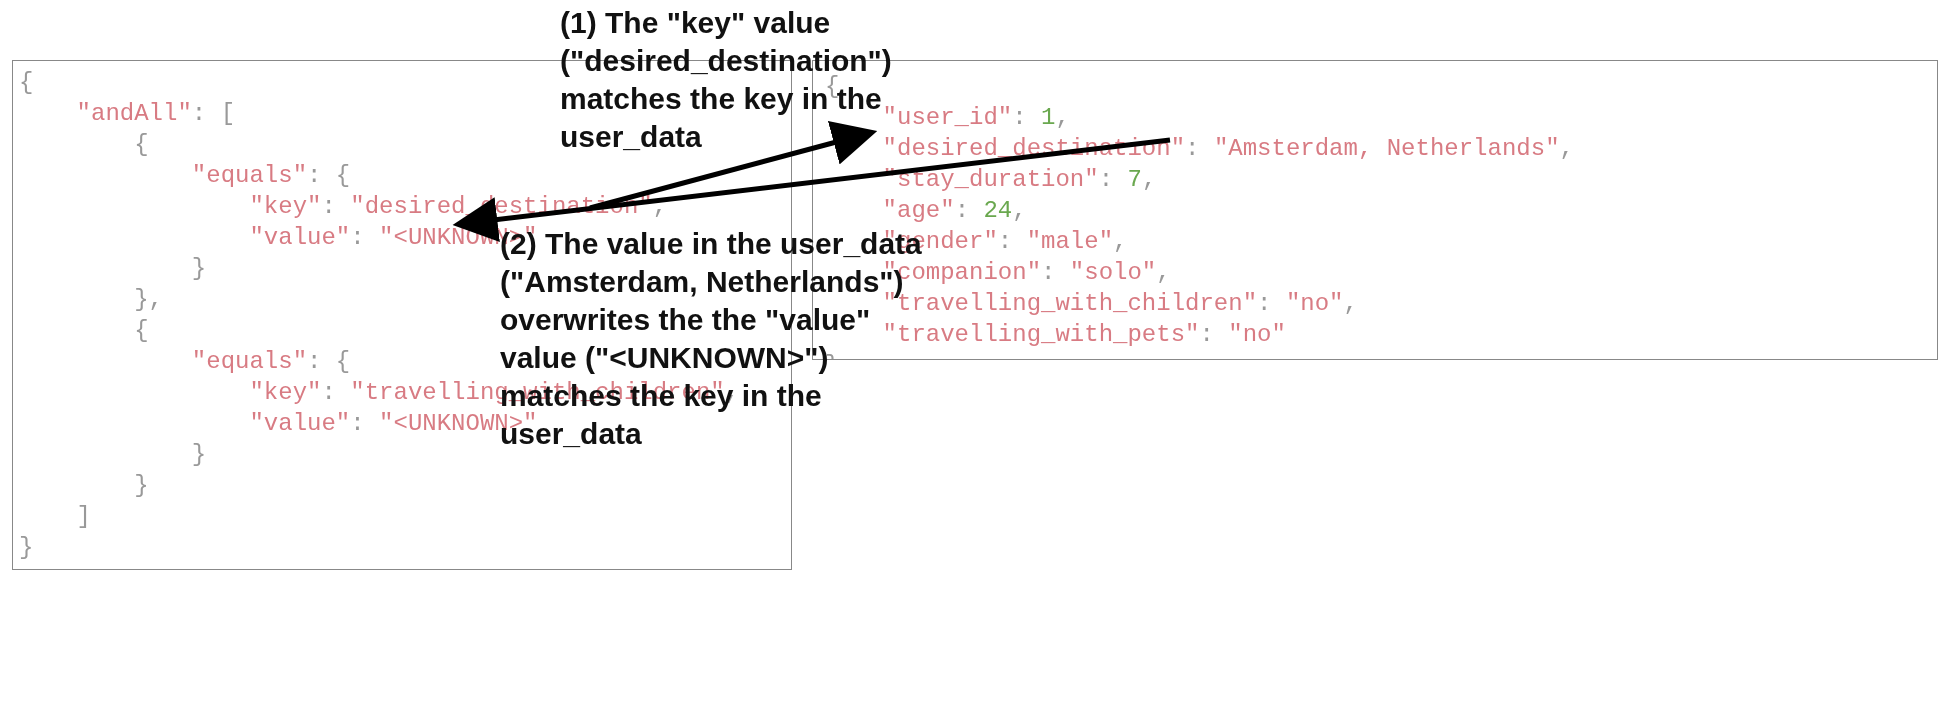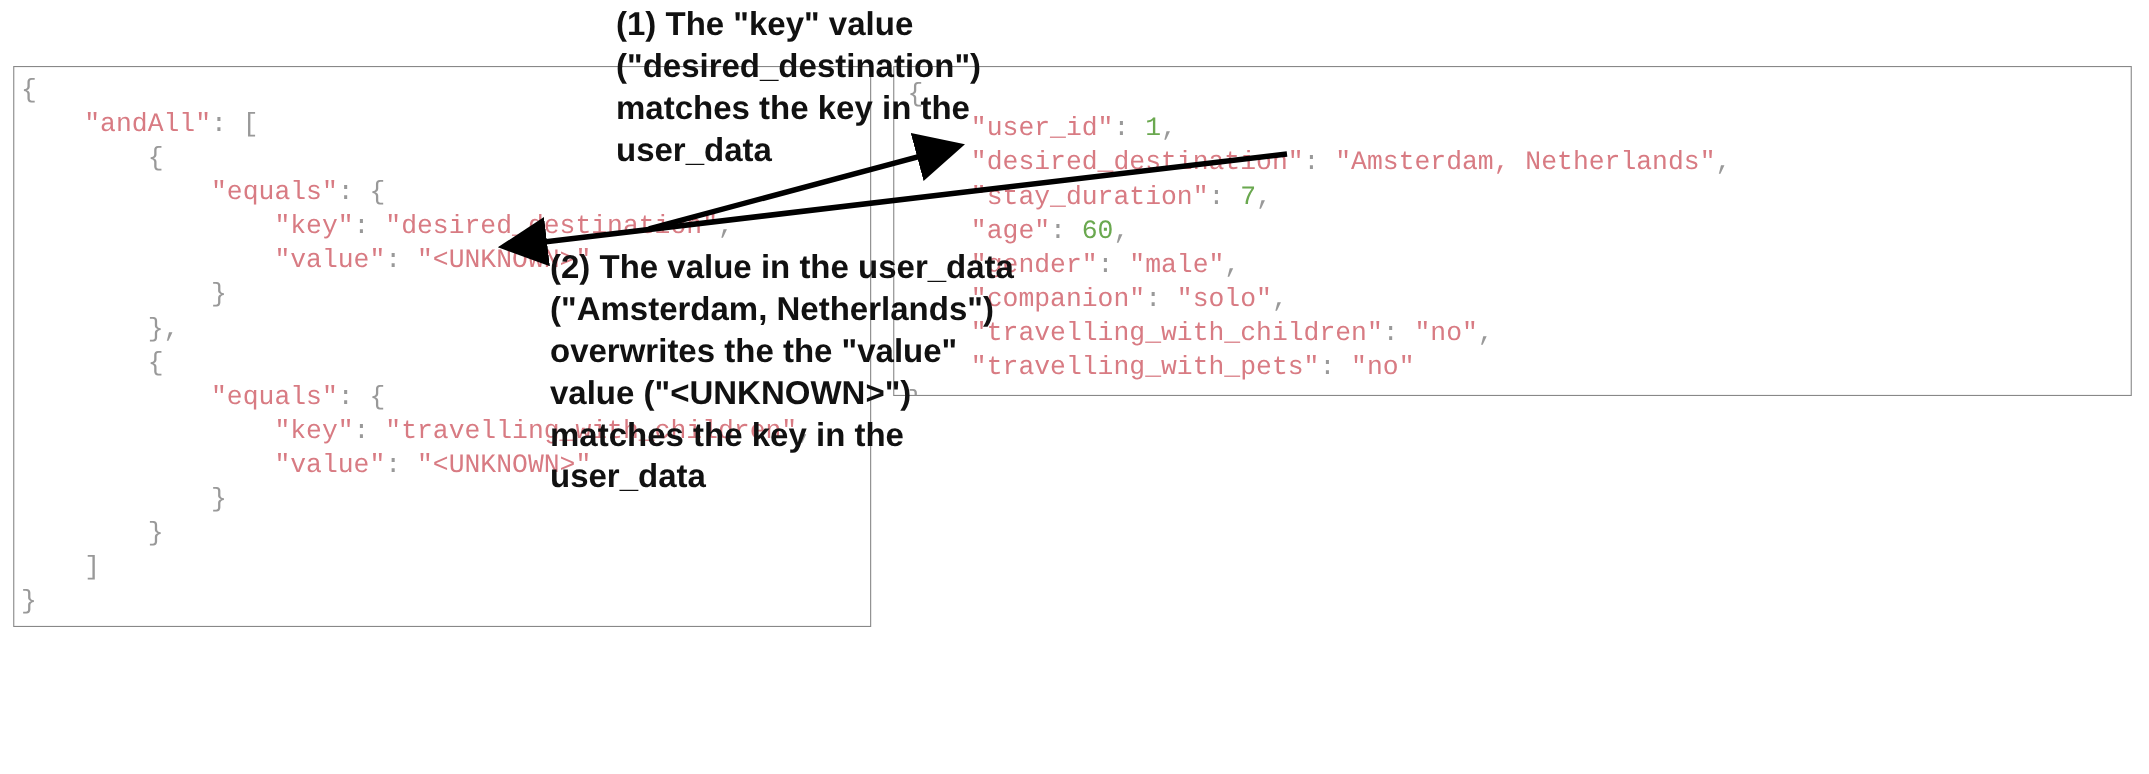--- a/index.html
+++ b/index.html
@@ -96,21 +96,21 @@
         <span class="p">}</span>
     <span class="p">]</span>
 <span class="p">}</span></pre>
   </div>
 
   <div class="code-box right-box">
 <pre class="json"><span class="p">{</span>
     <span class="k">"user_id"</span><span class="p">: </span><span class="n">1</span><span class="p">,</span>
     <span class="k">"desired_destination"</span><span class="p">: </span><span class="s">"Amsterdam, Netherlands"</span><span class="p">,</span>
     <span class="k">"stay_duration"</span><span class="p">: </span><span class="n">7</span><span class="p">,</span>
-    <span class="k">"age"</span><span class="p">: </span><span class="n">60</span><span class="p">,</span>
+    <span class="k">"age"</span><span class="p">: </span><span class="n">24</span><span class="p">,</span>
     <span class="k">"gender"</span><span class="p">: </span><span class="s">"male"</span><span class="p">,</span>
     <span class="k">"companion"</span><span class="p">: </span><span class="s">"solo"</span><span class="p">,</span>
     <span class="k">"travelling_with_children"</span><span class="p">: </span><span class="s">"no"</span><span class="p">,</span>
     <span class="k">"travelling_with_pets"</span><span class="p">: </span><span class="s">"no"</span>
 <span class="p">}</span></pre>
   </div>
 
   <div class="anno-region anno1">
     <div class="anno-text">(1) The "key" value
 ("desired_destination")

